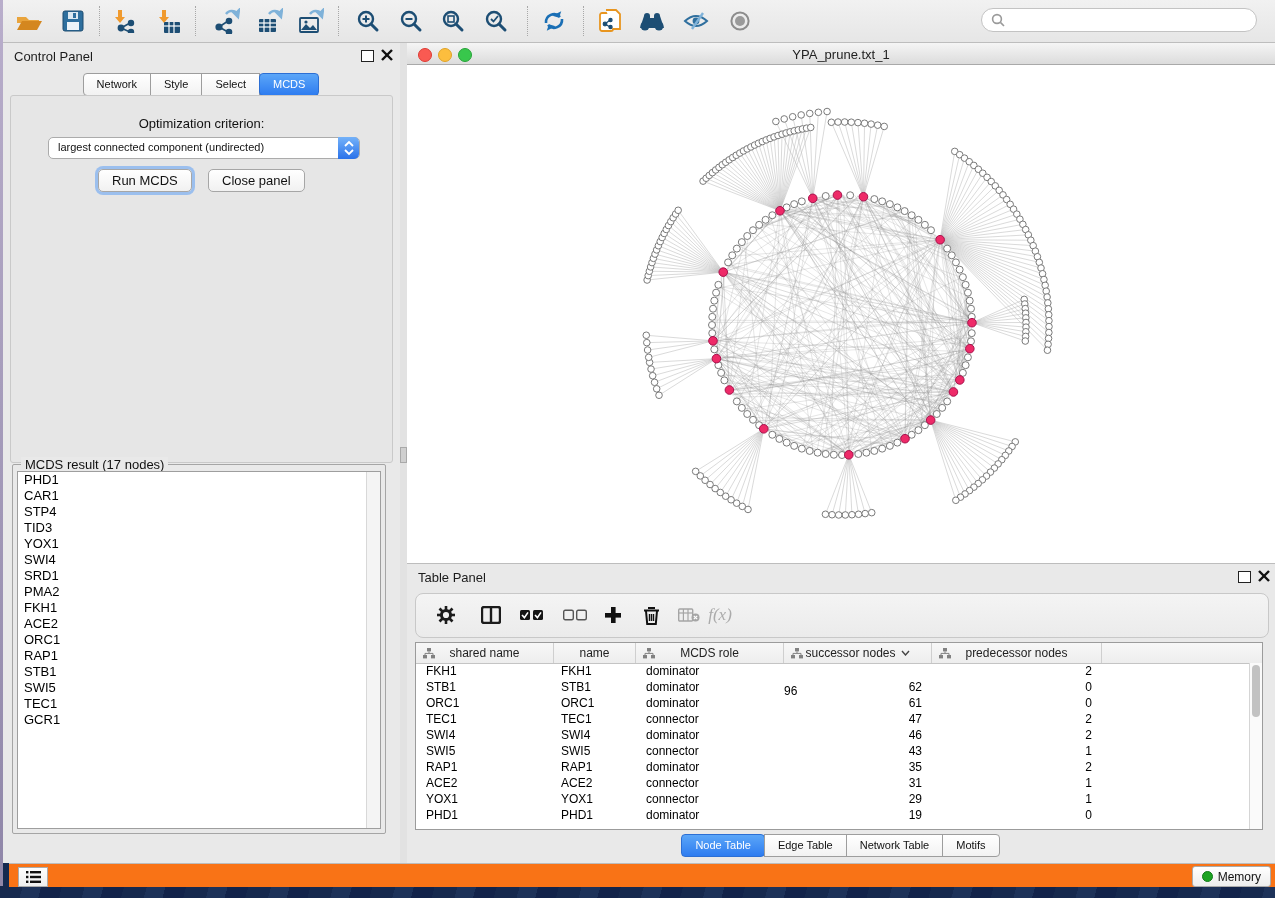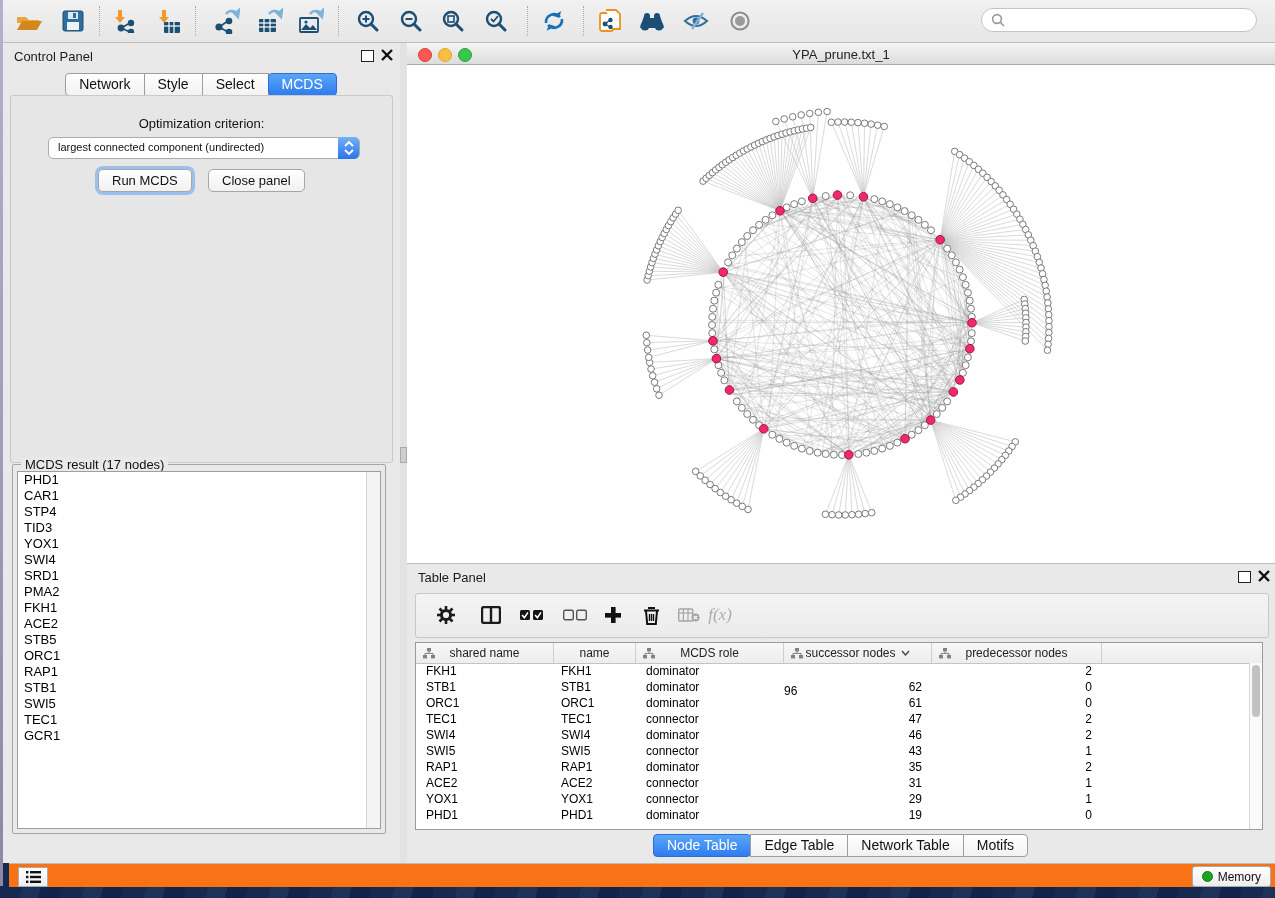--- a/index.html
+++ b/index.html
@@ -16,21 +16,21 @@
   .tb-sep{position:absolute;top:6px;height:30px;border-left:1px dotted #a8a8a8;width:0;}
   #search-box{position:absolute;left:978px;top:8px;width:276px;height:24px;background:#fff;
     border:1px solid #c3c3c3;border-radius:13px;display:flex;align-items:center;padding-left:9px;box-sizing:border-box;}
   
   #control-panel{position:absolute;left:3px;top:43px;width:397px;height:820px;background:#e9e9e9;}
   .panel-head{position:relative;height:26px;}
   .panel-title{position:absolute;left:11px;top:6px;font-size:13px;color:#1c1c1c;}
   .float-btn{position:absolute;top:7px;width:11px;height:10px;border:1.5px solid #222;background:#fff;}
   .close-btn{position:absolute;top:6px;width:12px;height:12px;}
   #cp-tabs{position:absolute;left:0;top:30px;width:100%;display:flex;justify-content:center;}
-  .seg-tab{font-size:14px;color:#111;background:linear-gradient(#fff,#f2f2f2);border:1px solid #9d9d9d;
+  .seg-tab{font-size:11px;color:#111;background:linear-gradient(#fff,#f2f2f2);border:1px solid #9d9d9d;
     margin-left:-1px;padding:3px 13px;line-height:15px;}
   .seg-tab:first-child{border-radius:4px 0 0 4px;}
   .seg-tab:last-child{border-radius:0 4px 4px 0;}
   .seg-tab.sel{background:linear-gradient(#5ba6f8,#2e7cf0);color:#fff;border-color:#2c6fd4;border-radius:4px;}
   #cp-inner{position:absolute;left:7px;top:52px;width:381px;height:366px;background:#e6e6e6;
     border:1px solid #c9c9c9;border-radius:3px;}
   #opt-label{position:absolute;left:0;top:20px;width:100%;text-align:center;font-size:13px;color:#111;}
   #opt-select{position:absolute;left:37px;top:41px;width:312px;height:22px;background:#fff;
     border:1px solid #ababab;border-radius:5px;box-sizing:border-box;}
   #opt-select .val{position:absolute;left:9px;top:3px;font-size:11px;color:#111;white-space:nowrap;}
@@ -52,21 +52,21 @@
     border:1px solid #a9a9a9;box-sizing:border-box;}
   
   #net-titlebar{position:absolute;left:407px;top:43px;width:868px;height:21px;
     background:linear-gradient(#f5f5f5,#dcdcdc);border-bottom:1px solid #a9a9a9;}
   .light{position:absolute;top:5px;width:12px;height:12px;border-radius:50%;}
   #net-title{position:absolute;left:0;top:4px;width:100%;text-align:center;font-size:13px;color:#222;}
   #net-canvas{position:absolute;left:407px;top:65px;width:868px;height:498px;background:#fff;}
   
   #table-panel{position:absolute;left:407px;top:563px;width:868px;height:300px;background:#e9e9e9;border-top:1px solid #bdbdbd;}
   #tp-toolbar{position:absolute;left:8px;top:29px;width:852px;height:43px;background:linear-gradient(#f4f4f4,#ebebeb);
-    border:1px solid #c8c8c8;border-radius:3px;}
+    border:1px solid #c8c8c8;border-radius:8px;}
   .tpi{position:absolute;top:6px;width:32px;height:30px;display:flex;align-items:center;justify-content:center;}
   #tbl-box{position:absolute;left:8px;top:78px;width:846px;height:186px;background:#fff;border:1px solid #9b9b9b;}
   #tbl-header{position:absolute;left:0;top:0;width:100%;height:20px;background:linear-gradient(#f7f7f7,#ededed);
     border-bottom:1px solid #c4c4c4;}
   .hcell{position:absolute;top:0;height:20px;border-right:1px solid #cfcfcf;display:flex;align-items:center;
     justify-content:center;font-size:12px;color:#222;gap:5px;box-sizing:border-box;}
   .hcell .ticon{position:absolute;left:7px;top:5px;}
   #tbl-rows{position:absolute;left:0;top:20px;width:100%;}
   .trow{position:relative;height:16px;}
   .tc{position:absolute;font-size:12px;color:#000;top:1px;white-space:nowrap;}
@@ -281,21 +281,20 @@
             <div class="mcds-item">PHD1</div>
             <div class="mcds-item">CAR1</div>
             <div class="mcds-item">STP4</div>
             <div class="mcds-item">TID3</div>
             <div class="mcds-item">YOX1</div>
             <div class="mcds-item">SWI4</div>
             <div class="mcds-item">SRD1</div>
             <div class="mcds-item">PMA2</div>
             <div class="mcds-item">FKH1</div>
             <div class="mcds-item">ACE2</div>
-            <div class="mcds-item">STB5</div>
             <div class="mcds-item">ORC1</div>
             <div class="mcds-item">RAP1</div>
             <div class="mcds-item">STB1</div>
             <div class="mcds-item">SWI5</div>
             <div class="mcds-item">TEC1</div>
             <div class="mcds-item">GCR1</div>
           </div>
         <div id="mcds-scroll"></div>
       </div>
     </div>

